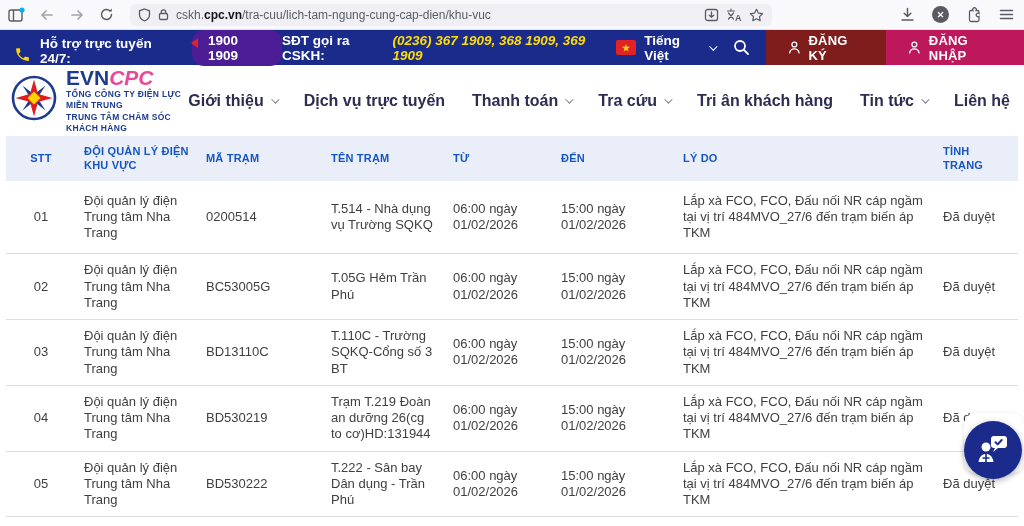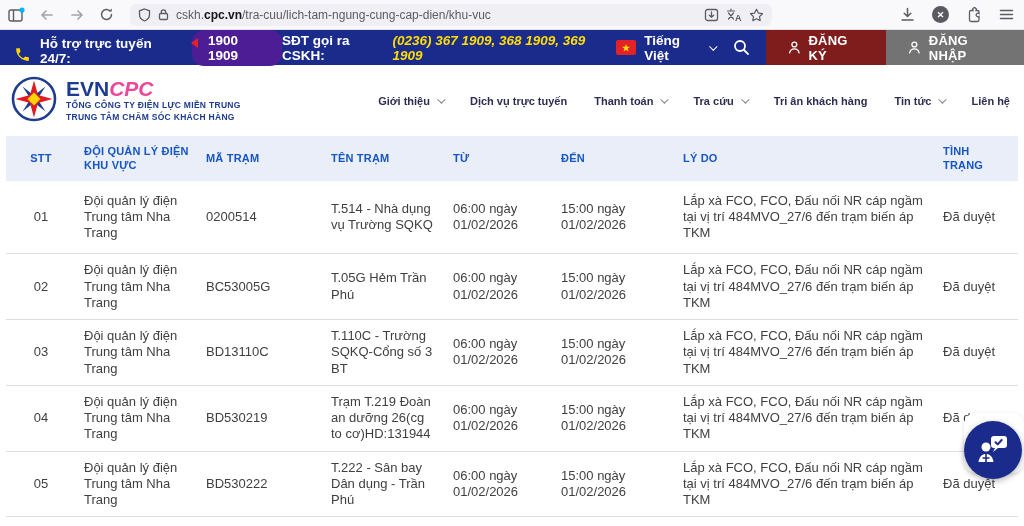--- a/index.html
+++ b/index.html
@@ -32,31 +32,31 @@
   .flag { width:22px; height:15px; background:#e32228; border-radius:2px; color:#ffdd00;
     font-size:9px; display:flex; align-items:center; justify-content:center; margin:0 8px 0 16px; }
   .lang { display:flex; align-items:center; gap:7px; margin-right:18px; }
   .chev { width:6px; height:6px; border-right:1.6px solid currentColor;
     border-bottom:1.6px solid currentColor; transform:rotate(45deg) translateY(-2px);
     display:inline-block; }
   .searchbtn { margin-right:16px; display:flex; align-items:center; }
   .authbtn { height:100%; display:flex; align-items:center; gap:8px; padding:0 22px;
     font-size:13px; font-weight:700; letter-spacing:.2px; }
   .register { background:#7f1d1d; }
-  .login { background:#737373; }
+  .login { background:#be185d; }
 
   
   .siteheader { height:71px; background:#fff; display:flex; align-items:center;
     padding:0 10px; }
   .logo { display:flex; align-items:center; gap:8px; }
   .logo-txt .brand { font-size:21px; font-weight:800; color:#1d3c8f; line-height:1.05; }
   .logo-txt .brand .cpc { color:#ec4899; font-style:italic; }
   .logo-sub { font-size:8.5px; font-weight:700; color:#1d3c8f; letter-spacing:.3px; line-height:1.35; }
   .mainnav { margin-left:auto; display:flex; align-items:center; gap:27px;
-    font-size:11px; font-weight:700; color:#2d2d52; padding-right:4px; }
+    font-size:16px; font-weight:700; color:#2d2d52; padding-right:4px; }
   .mainnav .nav-item { display:flex; align-items:center; gap:7px; cursor:pointer; white-space:nowrap; }
   .mainnav .chev { color:#7a7a90; }
 
   
   .tablewrap { margin:0 6px; }
   table { width:100%; border-collapse:collapse; table-layout:fixed; }
   thead th { background:#e9eef8; color:#1656c4; font-size:11px; font-weight:700;
     text-align:left; padding:8px; line-height:1.3; letter-spacing:.2px; }
   thead th.center, td.center { text-align:center; }
   tbody td { font-size:13px; color:#3f3f3f; padding:8px; line-height:1.25;

